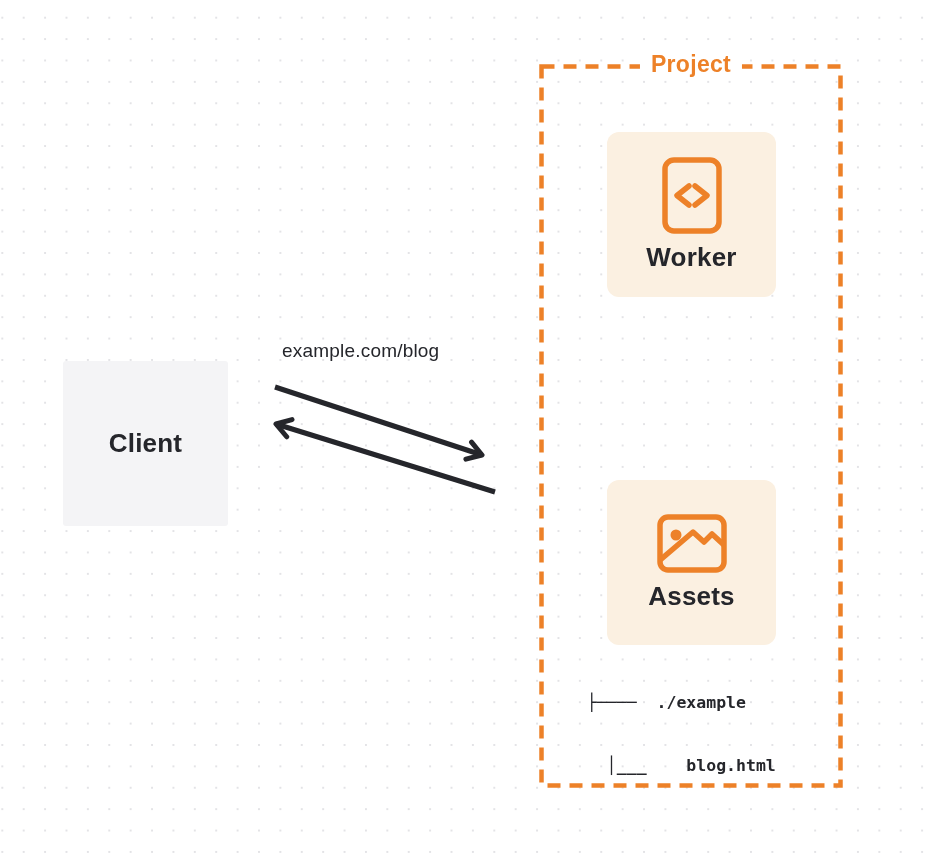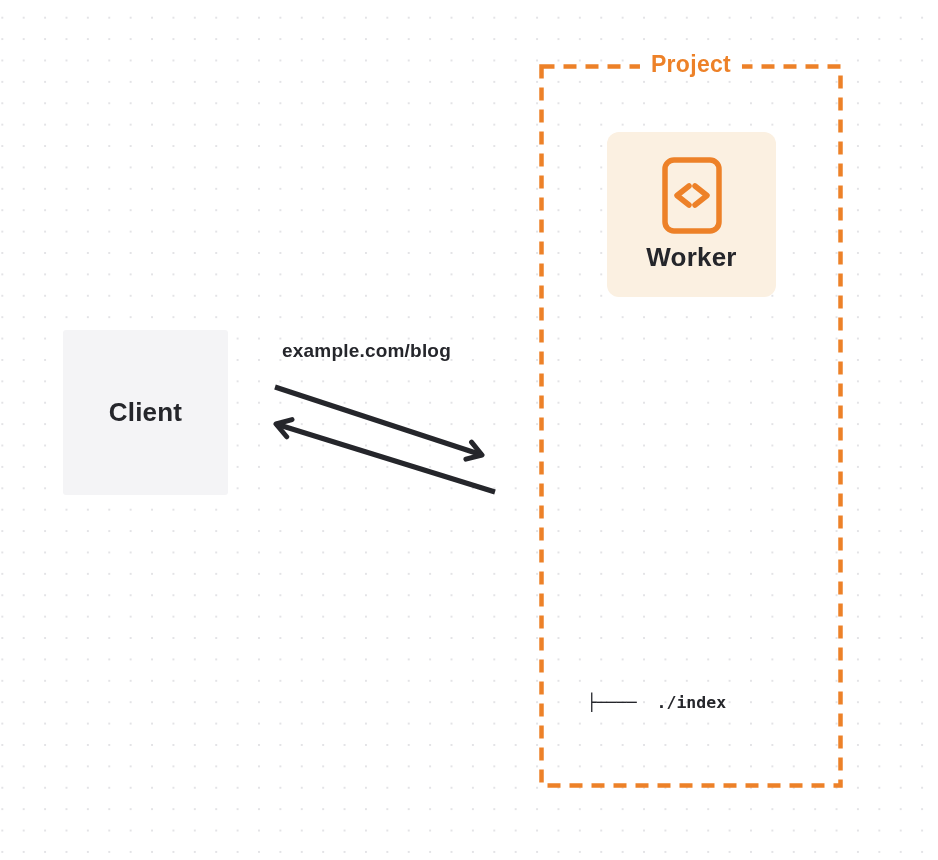--- a/index.html
+++ b/index.html
@@ -9,29 +9,29 @@
     overflow:hidden;
     background-color:#ffffff;
     background-image:radial-gradient(circle, var(--dot-gray,#E3E3E6) 1.3px, transparent 1.5px);
     background-size:21.4px 21.4px;
     background-position:13px 7px;
     font-family:"Liberation Sans", sans-serif;
     color:var(--ink,#25262B);
   }
   .arrows{position:absolute;left:0;top:0;pointer-events:none;}
   .client{
-    position:absolute;left:63px;top:330px;width:165px;height:165px;
+    position:absolute;left:63px;top:361px;width:165px;height:165px;
     background:var(--client-gray,#F4F4F6);
     border-radius:3px;
     display:flex;align-items:center;justify-content:center;
     font-size:26px;font-weight:700;letter-spacing:.2px;
   }
   .request-label{
     position:absolute;left:282px;top:340px;
-    font-size:19px;font-weight:700;letter-spacing:.2px;
+    font-size:19px;font-weight:400;letter-spacing:.2px;
     white-space:nowrap;
   }
   .project{position:absolute;left:539px;top:64px;width:304px;height:724px;}
   .project .dashed{position:absolute;left:0;top:0;}
   .project-label{
     position:absolute;top:-14px;left:50%;transform:translateX(-50%);
     background:#ffffff;
     padding:1px 11px;
     font-size:23px;font-weight:700;letter-spacing:.3px;
     color:var(--accent-orange,#ED8128);
@@ -86,20 +86,34 @@
 
     <div class="card worker">
       <svg width="60" height="77" viewBox="0 0 60 77" aria-hidden="true">
         <rect x="3" y="3" width="54" height="71" rx="9" fill="none" stroke="var(--accent-orange,#ED8128)" stroke-width="5.5"></rect>
         <polyline points="27,29 15,38.5 27,48" fill="none" stroke="var(--accent-orange,#ED8128)" stroke-width="5.5" stroke-linecap="round" stroke-linejoin="round"></polyline>
         <polyline points="33,29 45,38.5 33,48" fill="none" stroke="var(--accent-orange,#ED8128)" stroke-width="5.5" stroke-linecap="round" stroke-linejoin="round"></polyline>
       </svg>
       <div class="card-label">Worker</div>
     </div>
 
+    <div class="card assets">
+      <svg width="70" height="59" viewBox="0 0 70 59" aria-hidden="true">
+        <defs>
+          <clipPath id="imgclip">
+              <rect x="3" y="3" width="64" height="53" rx="8"></rect>
+            </clipPath>
+        </defs>
+        <rect x="3" y="3" width="64" height="53" rx="8" fill="none" stroke="var(--accent-orange,#ED8128)" stroke-width="5.5"></rect>
+        <circle cx="19" cy="21" r="5.5" fill="var(--accent-orange,#ED8128)"></circle>
+        <polyline points="2,47 36,18 47,28 55,20 68,32" fill="none" clip-path="url(#imgclip)" stroke="var(--accent-orange,#ED8128)" stroke-width="5.5" stroke-linecap="round" stroke-linejoin="round"></polyline>
+      </svg>
+      <div class="card-label">Assets</div>
+    </div>
 
     <div class="tree">
-      <div class="tree-line">├────  ./index</div>
+      <div class="tree-line">├────  ./example</div>
+      <div class="tree-line">  │___    blog.html</div>
       
     </div>
   </div>
 
 </div>
 
 </body></html>

